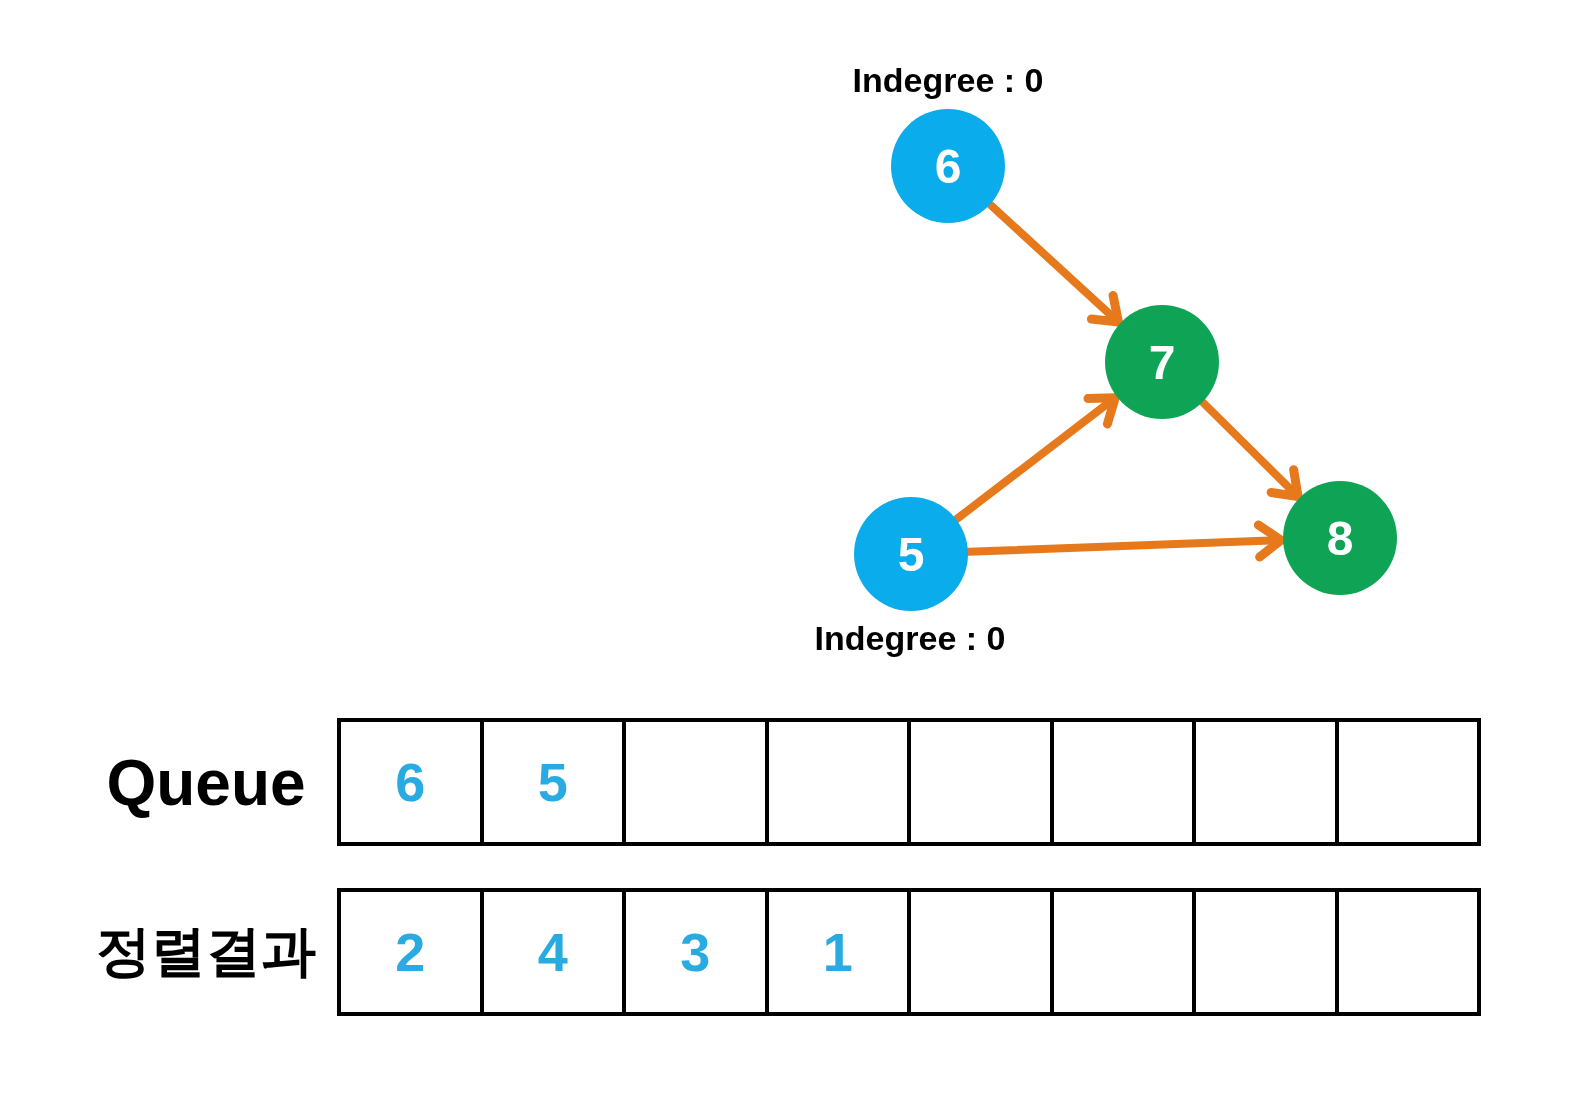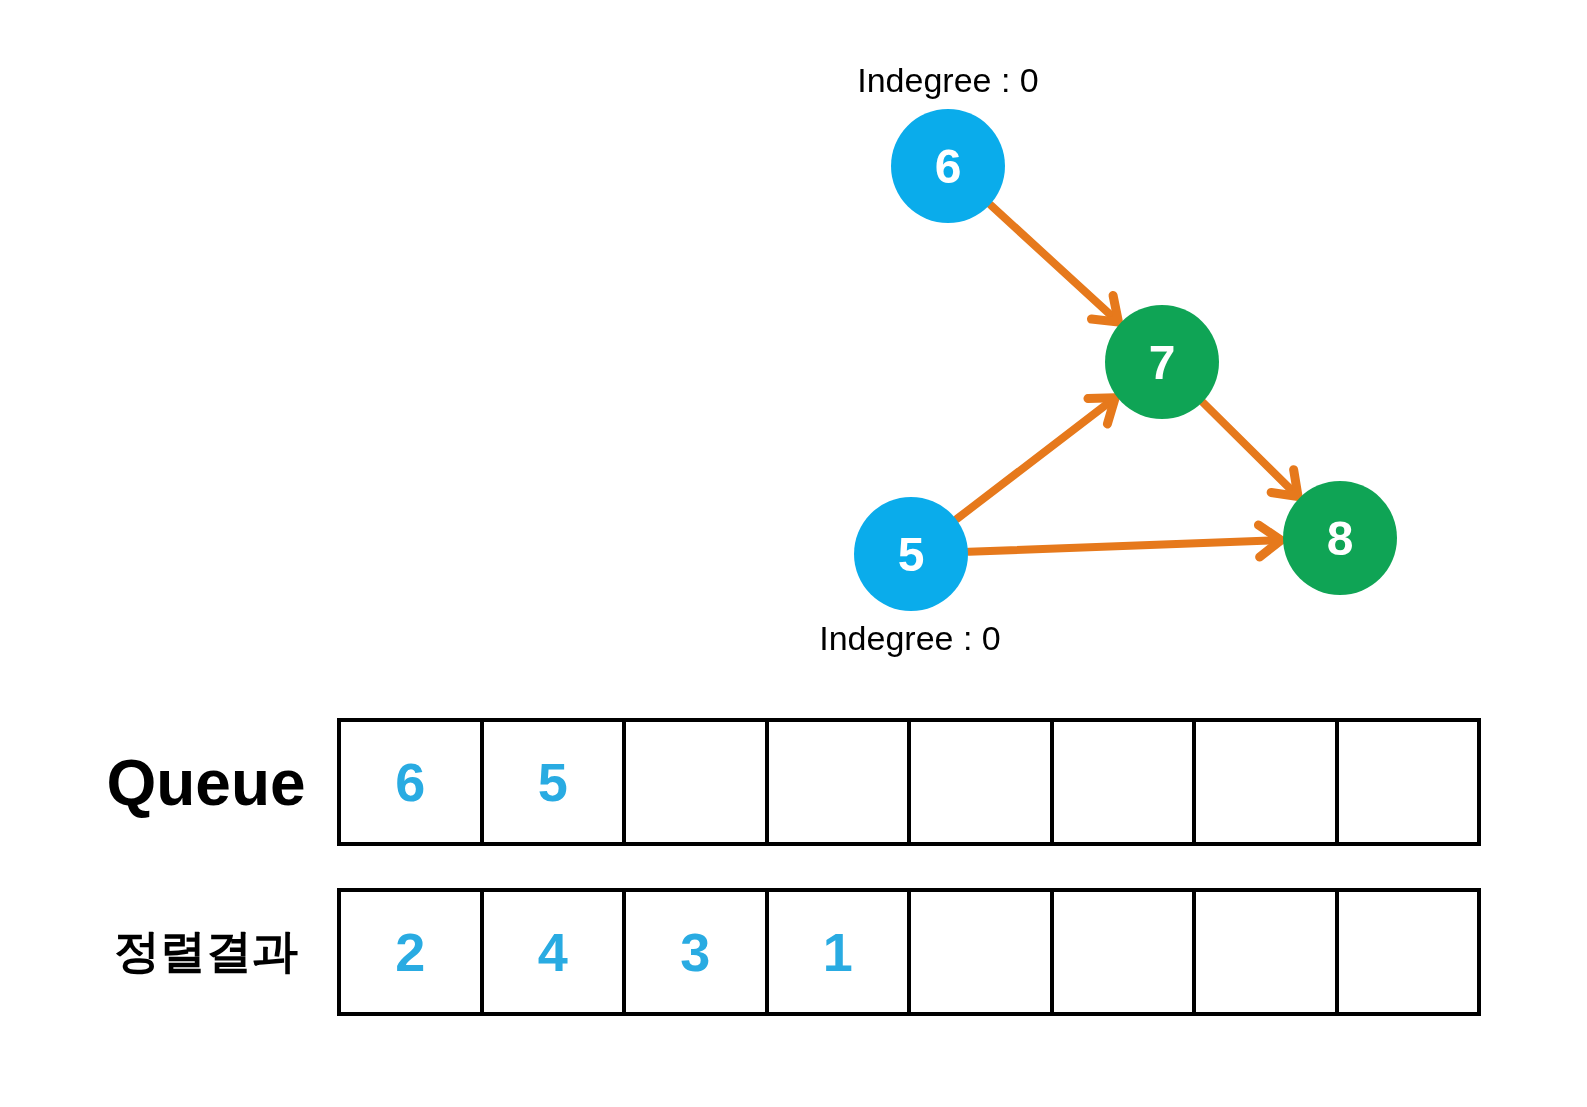--- a/index.html
+++ b/index.html
@@ -30,21 +30,21 @@
     user-select: none;
   }
   .node[data-node-id="6"] { left: 948px;  top: 166px; }
   .node[data-node-id="5"] { left: 911px;  top: 554px; }
   .node[data-node-id="7"] { left: 1162px; top: 362px; }
   .node[data-node-id="8"] { left: 1340px; top: 538px; }
 
   .annotation {
     position: absolute;
     transform: translate(-50%, -50%);
-    font-size: 34px; font-weight: normal;
+    font-size: 34px; font-weight: bold;
     white-space: nowrap;
     z-index: 2;
   }
   .annotation-above { left: 948px; top: 80px; }
   .annotation-below { left: 910px; top: 638px; }
 
   
   .table-row {
     position: absolute;
     left: 337px;
@@ -67,21 +67,21 @@
 
   .row-label {
     position: absolute;
     transform: translate(-50%, -50%);
     font-weight: bold;
     color: #000;
     white-space: nowrap;
     z-index: 2;
   }
   .queue-label  { left: 206px; top: 783px; font-size: 64px; }
-  .result-label { left: 206px; top: 952px; font-size: 46px; text-align: right; }
+  .result-label { left: 206px; top: 952px; font-size: 55px; text-align: right; }
 </style>
 </head>
 <body>
 
 <div class="stage">
 
   <svg class="edges-svg" width="1587" height="1107" viewBox="0 0 1587 1107" xmlns="http://www.w3.org/2000/svg">
       <line x1="990.7715290284943" y1="205.17392378310691" x2="1110.3791891035412" y2="314.721126468664" stroke="#E6791C" stroke-width="8" stroke-linecap="round"></line>
       <path d="M 1091.4607477269353 319.0906316900732 L 1118.491030815842 322.15066373787397 L 1113.0739470555461 295.492546708835" fill="none" stroke="#E6791C" stroke-width="9" stroke-linecap="round" stroke-linejoin="round"></path>
       <line x1="957.0675442709666" y1="518.7610816732049" x2="1106.4012396729713" y2="404.52972901509753" stroke="#E6791C" stroke-width="8" stroke-linecap="round"></line>

